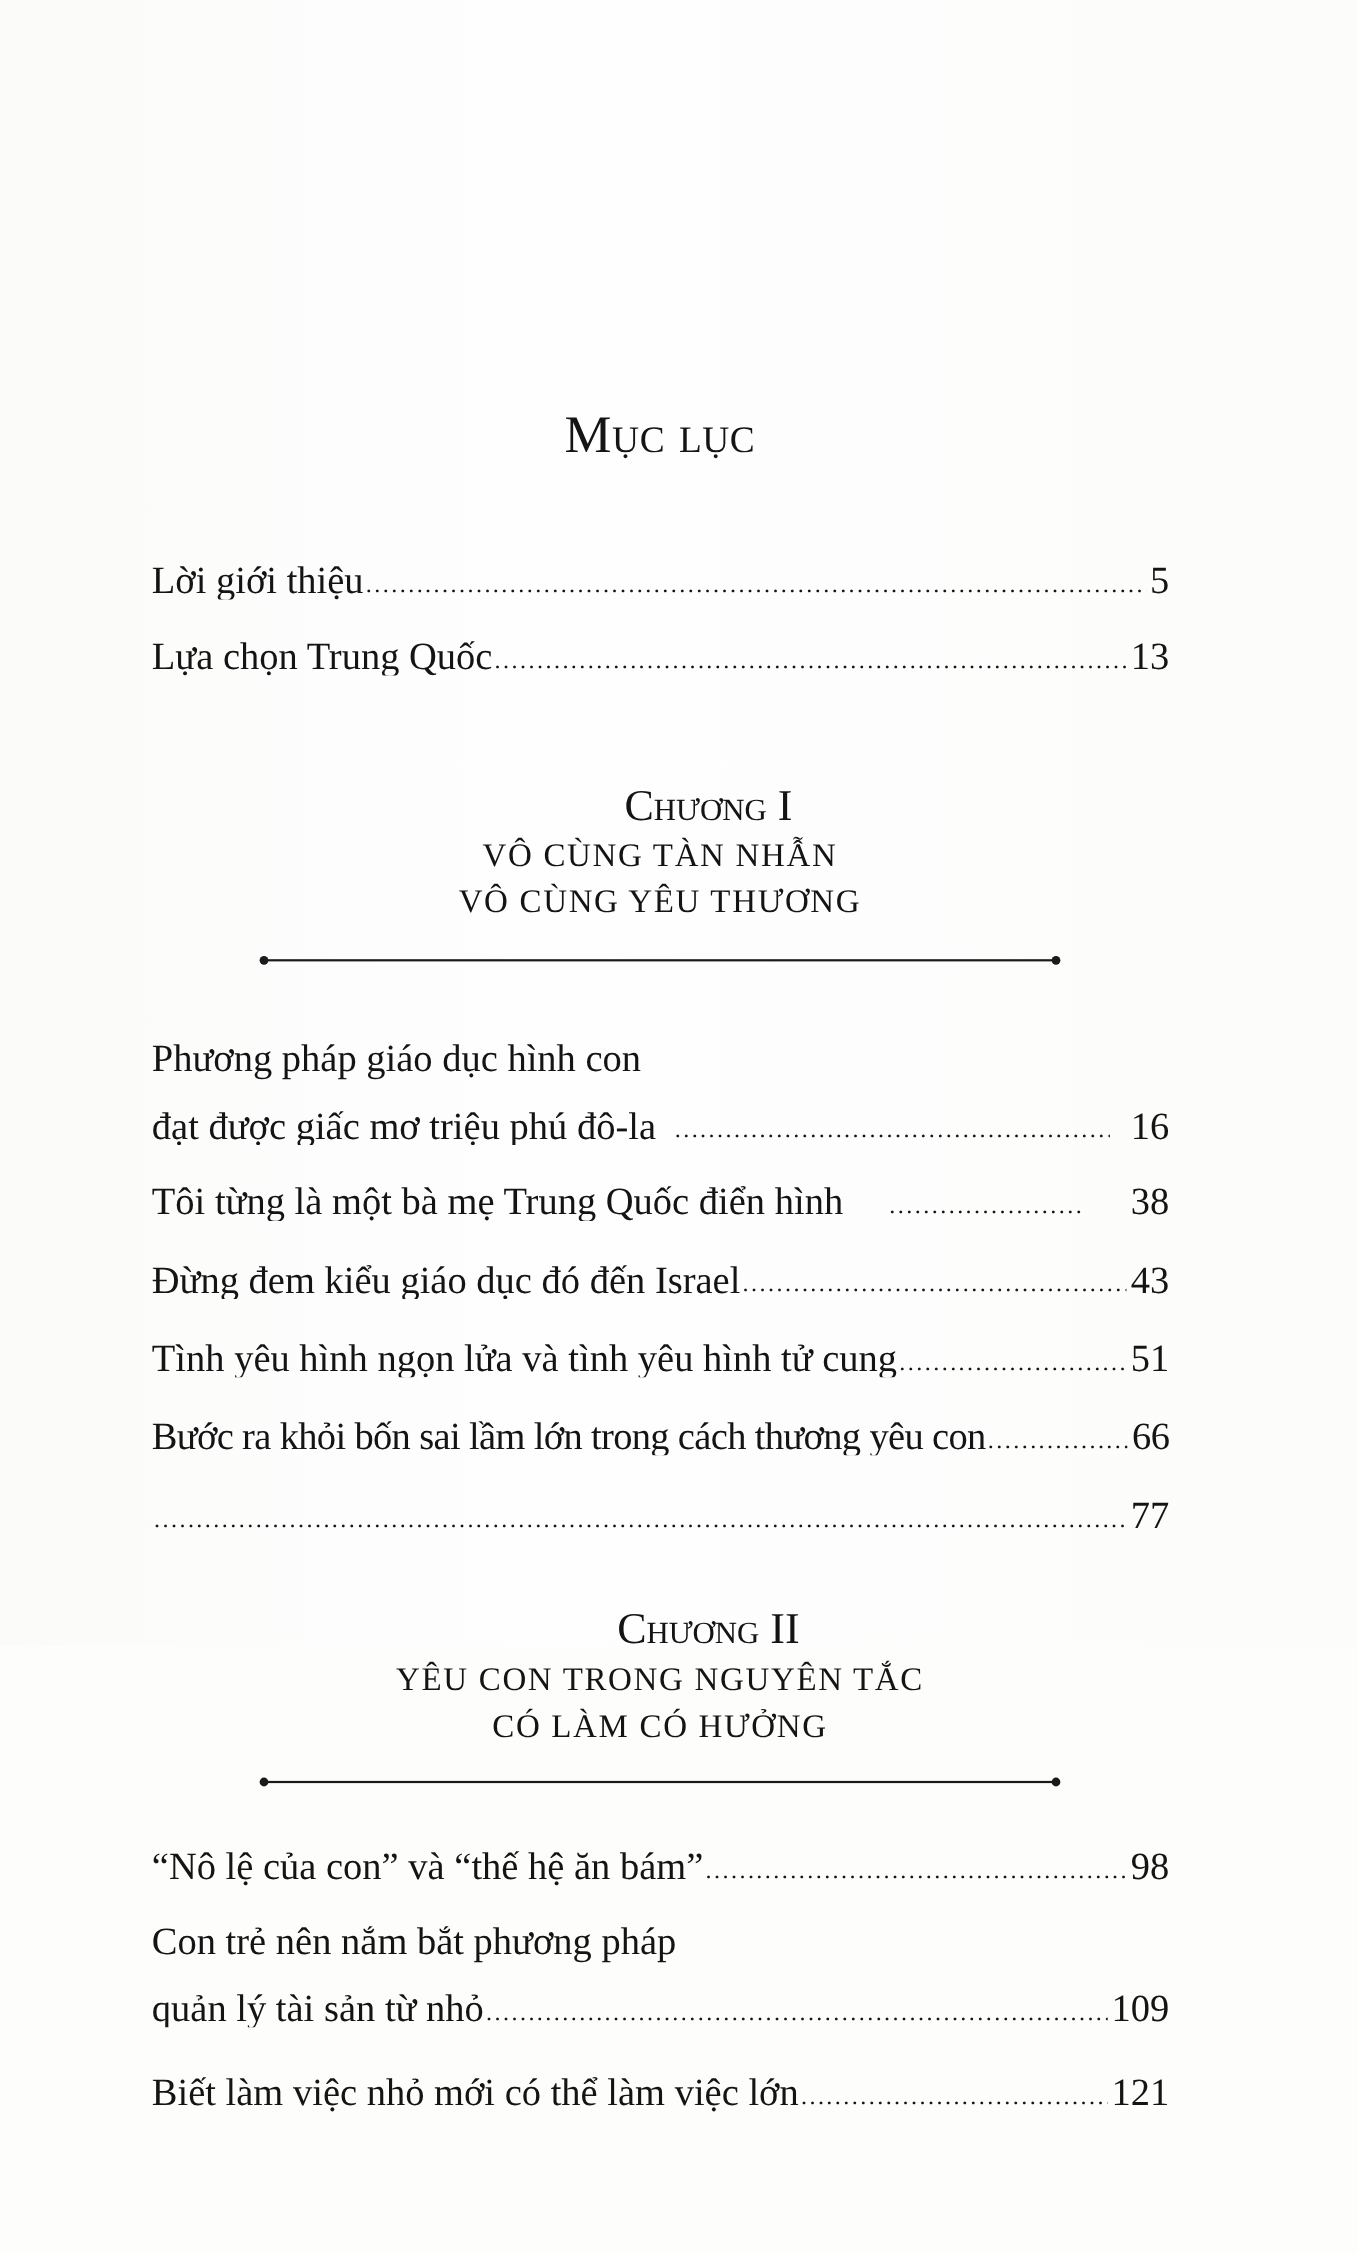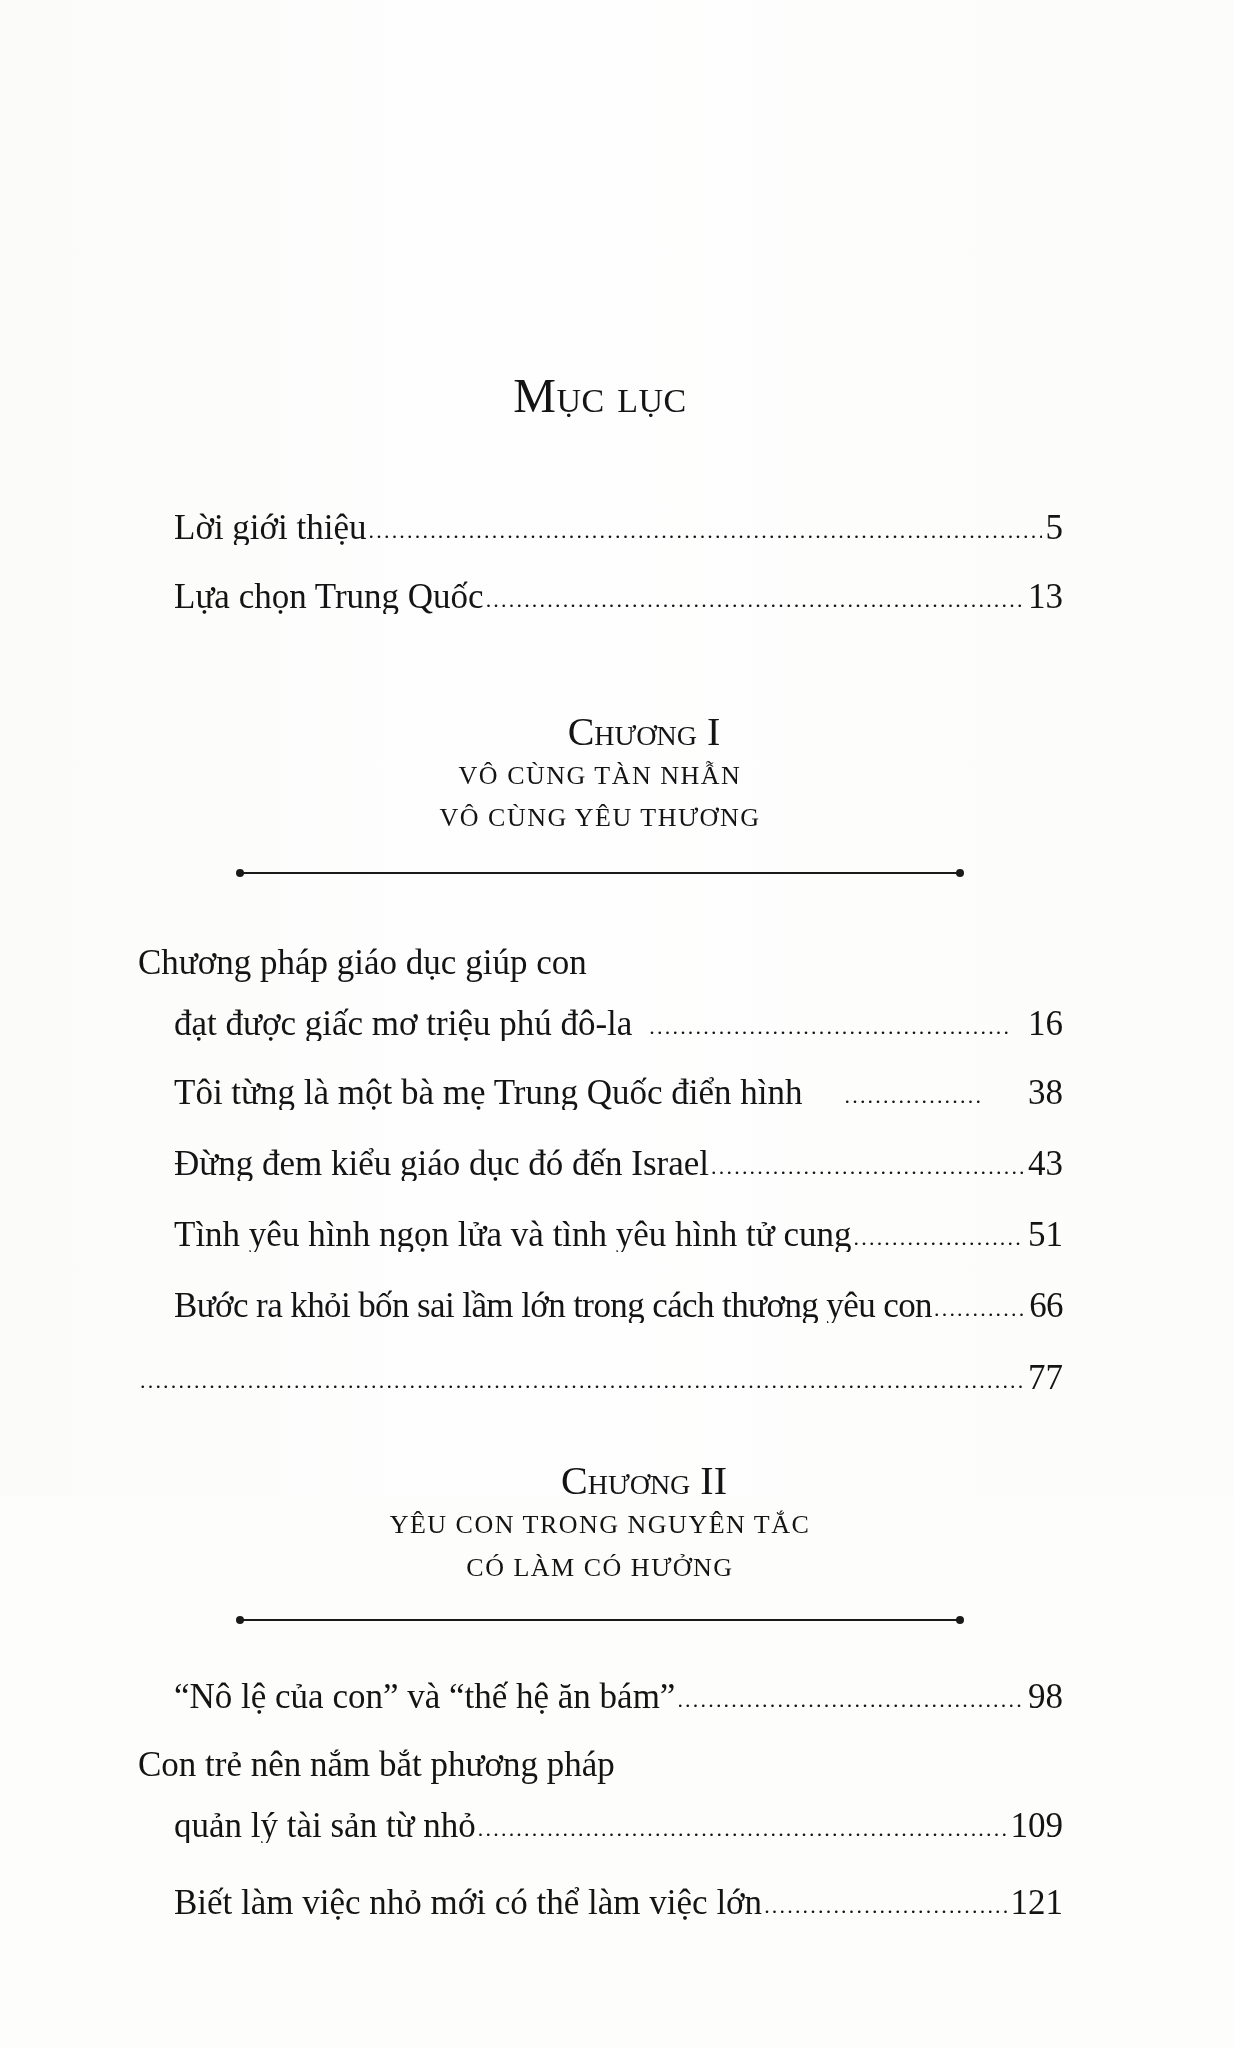--- a/index.html
+++ b/index.html
@@ -15,37 +15,37 @@
   .abs { position: absolute; }
   .title {
     left: 0; width: 1200px; text-align: center;
     font-size: 48px; font-variant: small-caps; letter-spacing: 0.5px;
     line-height: 1;
   }
   .chap {
     left: 0; width: 1200px; text-align: center; line-height: 1;
   }
   .chap-num { font-size: 40px; font-variant: small-caps; margin-left: 44px; }
-  .chap-sub { font-size: 26px; letter-spacing: 1.5px; }
+  .chap-sub { font-size: 30px; letter-spacing: 1.5px; }
   .rule {
     height: 2px; background: #1a1a1a;
   }
   .rule::before, .rule::after {
     content: ""; position: absolute; top: -3px; width: 8px; height: 8px;
     border-radius: 50%; background: #1a1a1a;
   }
   .rule::before { left: -4px; }
   .rule::after { right: -4px; }
   .entry {
     left: 138px; width: 925px; height: 40px;
     display: flex; align-items: flex-end;
     font-size: 35px; line-height: 1;
     white-space: nowrap; overflow: hidden;
   }
-  .entry .label { flex: 0 0 auto; margin-left: 36px; }
+  .entry .label { flex: 0 0 auto; }
   .entry .leader {
     flex: 1 1 auto; overflow: hidden; margin: 0 4px 0 2px;
     font-size: 22px; letter-spacing: 2.2px; line-height: 1; padding-bottom: 3px;
     white-space: nowrap;
   }
   .entry .leader::after {
     content: "........................................................................................................................................................................";
   }
   .entry .page-num { flex: 0 0 auto; text-align: right; }
   .wrapline {
@@ -68,21 +68,21 @@
     <span class="label">Lựa chọn Trung Quốc</span>
     <span class="leader"></span>
     <span class="page-num">13</span>
   </div>
 
   <div class="abs chap chap-num" style="top:712px;">Chương I</div>
   <div class="abs chap chap-sub" style="top:763px;">VÔ CÙNG TÀN NHẪN</div>
   <div class="abs chap chap-sub" style="top:805px;">VÔ CÙNG YÊU THƯƠNG</div>
   <div class="abs rule" style="top:872px; left:240px; width:720px;"></div>
 
-  <div class="abs wrapline" style="top:945px;">Chương pháp giáo dục giúp con</div>
+  <div class="abs wrapline" style="top:945px;">Phương pháp giáo dục hình con</div>
   <div class="abs entry" style="top:1001px;gap:15px;">
     <span class="label">đạt được giấc mơ triệu phú đô-la</span>
     <span class="leader"></span>
     <span class="page-num">16</span>
   </div>
   <div class="abs entry" style="top:1070px;gap:40px;">
     <span class="label">Tôi từng là một bà mẹ Trung Quốc điển hình</span>
     <span class="leader"></span>
     <span class="page-num">38</span>
   </div>

